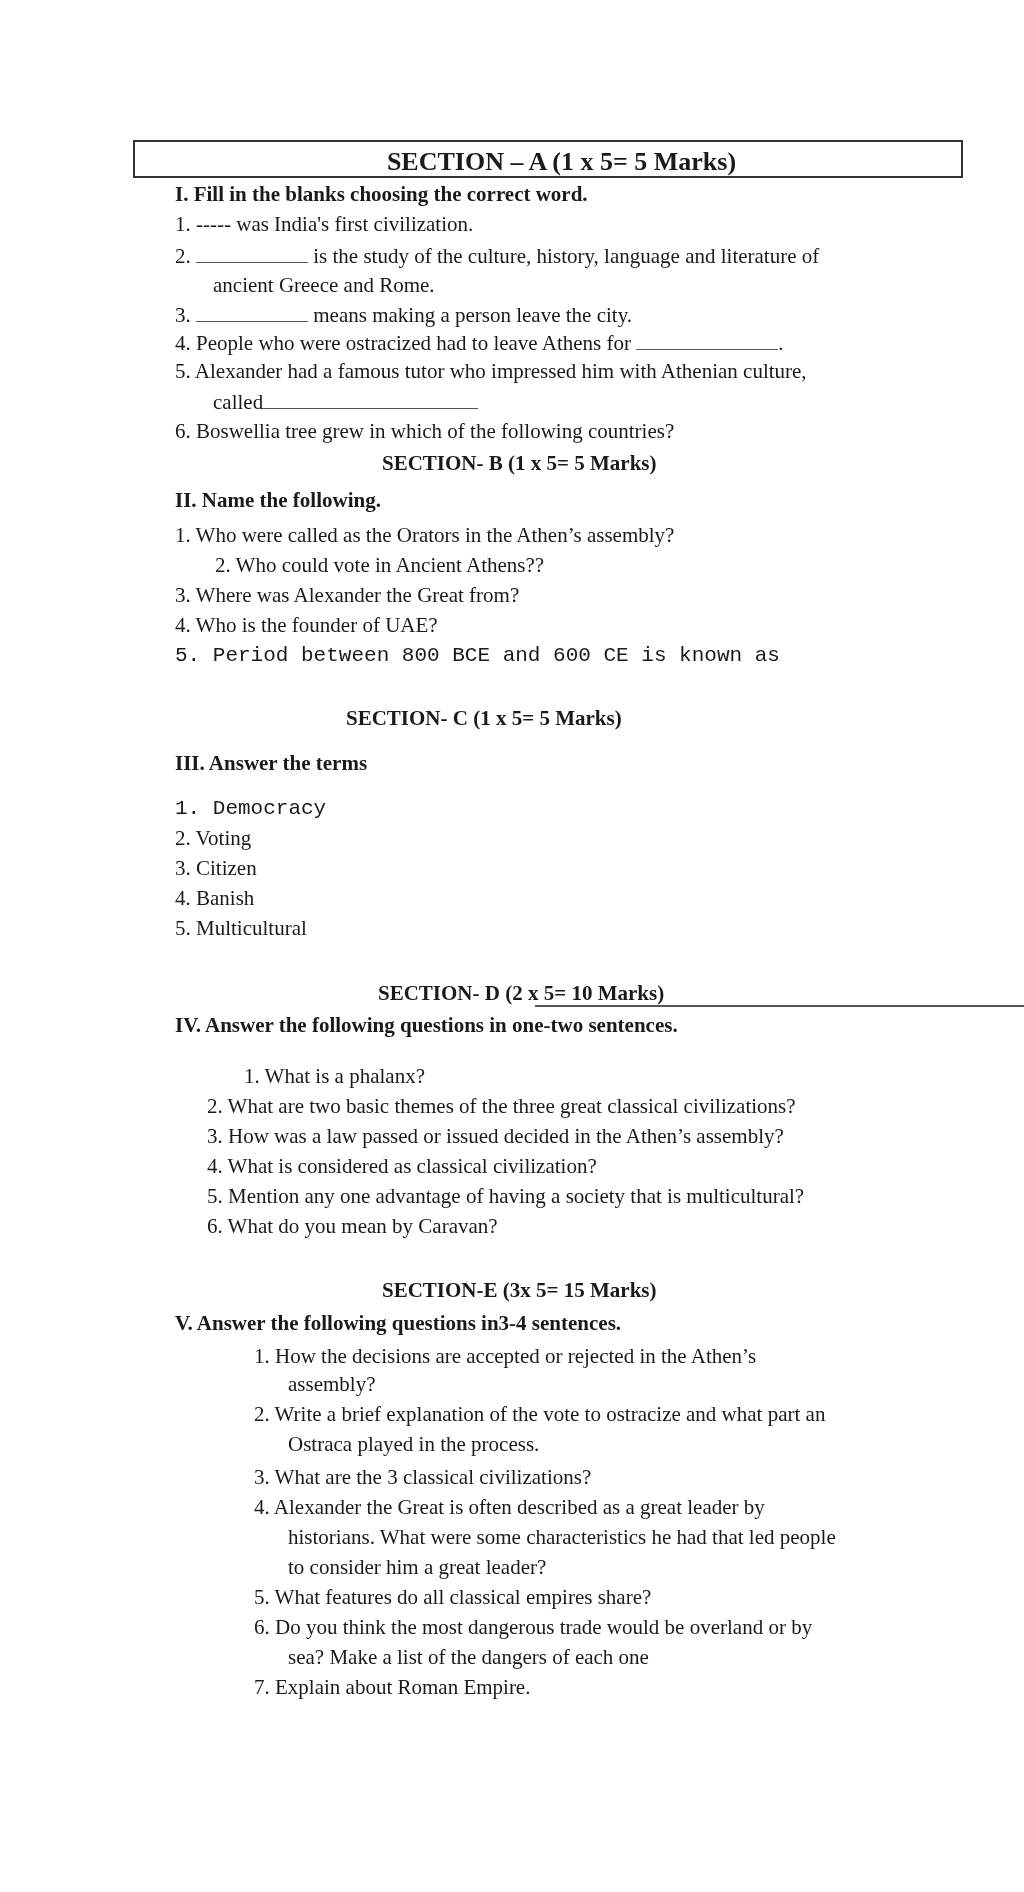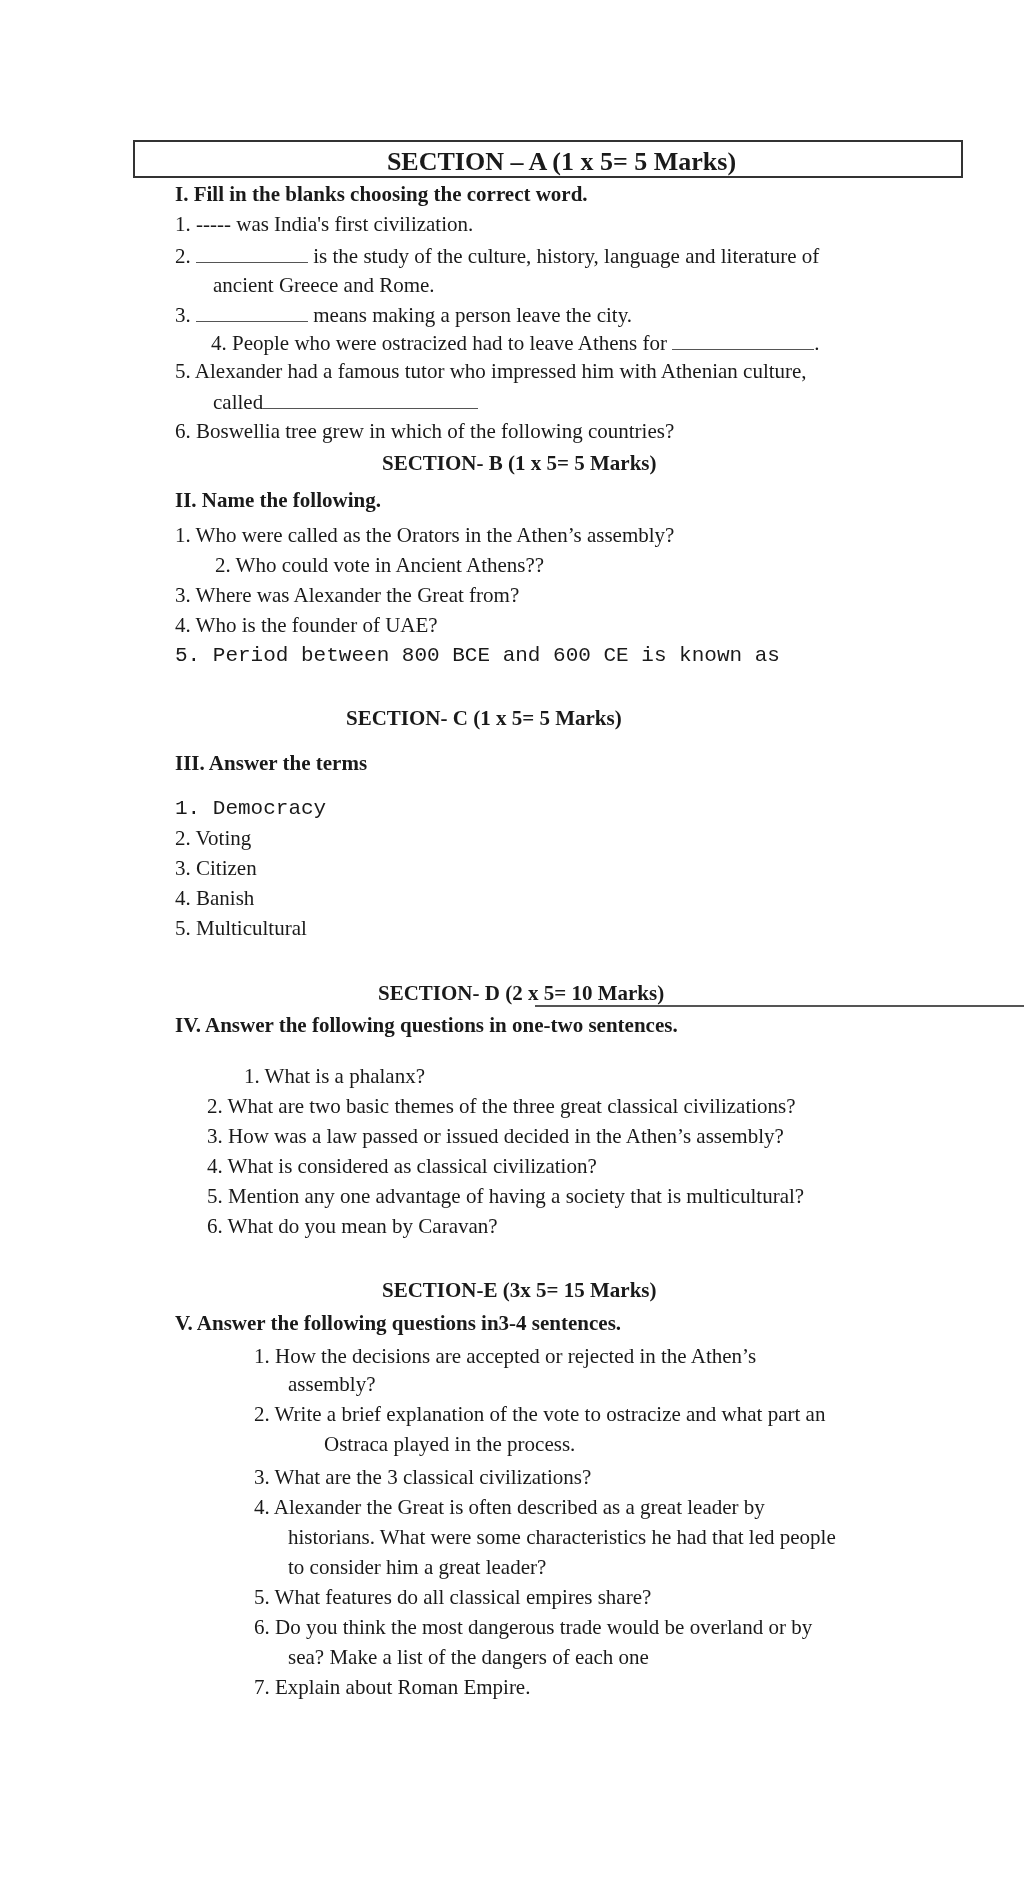--- a/index.html
+++ b/index.html
@@ -65,21 +65,21 @@
 
 <div class="abs" style="left:175px; top:245px;">
   <span>2.</span> <span class="blank" style="width:112px;"></span><span> is the study of the culture, history, language and literature of</span>
 </div>
 <div class="abs" style="left:213px; top:275px;">ancient Greece and Rome.</div>
 
 <div class="abs" style="left:175px; top:304px;">
   <span>3.</span> <span class="blank" style="width:112px;"></span><span> means making a person leave the city.</span>
 </div>
 
-<div class="abs" style="left:175px; top:332px;margin-left:36px;">
+<div class="abs" style="left:175px; top:332px;">
   <span>4.</span> <span>People who were ostracized had to leave Athens for </span><span class="blank" style="width:142px;"></span><span>.</span>
 </div>
 
 <div class="abs" style="left:175px; top:361px;">
   <span>5.</span> <span>Alexander had a famous tutor who impressed him with Athenian culture,</span>
 </div>
 <div class="abs" style="left:213px; top:391px;">
   <span>called</span><span class="blank" style="width:215px;"></span>
 </div>
 
@@ -113,21 +113,21 @@
 <div class="abs" style="left:207px; top:1186px;">5. Mention any one advantage of having a society that is multicultural?</div>
 <div class="abs" style="left:207px; top:1216px;">6. What do you mean by Caravan?</div>
 
 <div class="abs bold" style="left:382px; top:1280px;">SECTION-E (3x 5= 15 Marks)</div>
 <div class="abs bold" style="left:175px; top:1313px;">V. Answer the following questions in3-4 sentences.</div>
 
 <div class="abs" style="left:254px; top:1346px;">1. How the decisions are accepted or rejected in the Athen’s</div>
 <div class="abs" style="left:288px; top:1374px;">assembly?</div>
 
 <div class="abs" style="left:254px; top:1404px;">2. Write a brief explanation of the vote to ostracize and what part an</div>
-<div class="abs" style="left:288px; top:1434px;margin-left:36px;">Ostraca played in the process.</div>
+<div class="abs" style="left:288px; top:1434px;">Ostraca played in the process.</div>
 
 <div class="abs" style="left:254px; top:1467px;">3. What are the 3 classical civilizations?</div>
 
 <div class="abs" style="left:254px; top:1497px;">4. Alexander the Great is often described as a great leader by</div>
 <div class="abs" style="left:288px; top:1527px;">historians. What were some characteristics he had that led people</div>
 <div class="abs" style="left:288px; top:1557px;text-align:right;">to consider him a great leader?</div>
 
 <div class="abs" style="left:254px; top:1587px;">5. What features do all classical empires share?</div>
 
 <div class="abs" style="left:254px; top:1617px;">6. Do you think the most dangerous trade would be overland or by</div>

